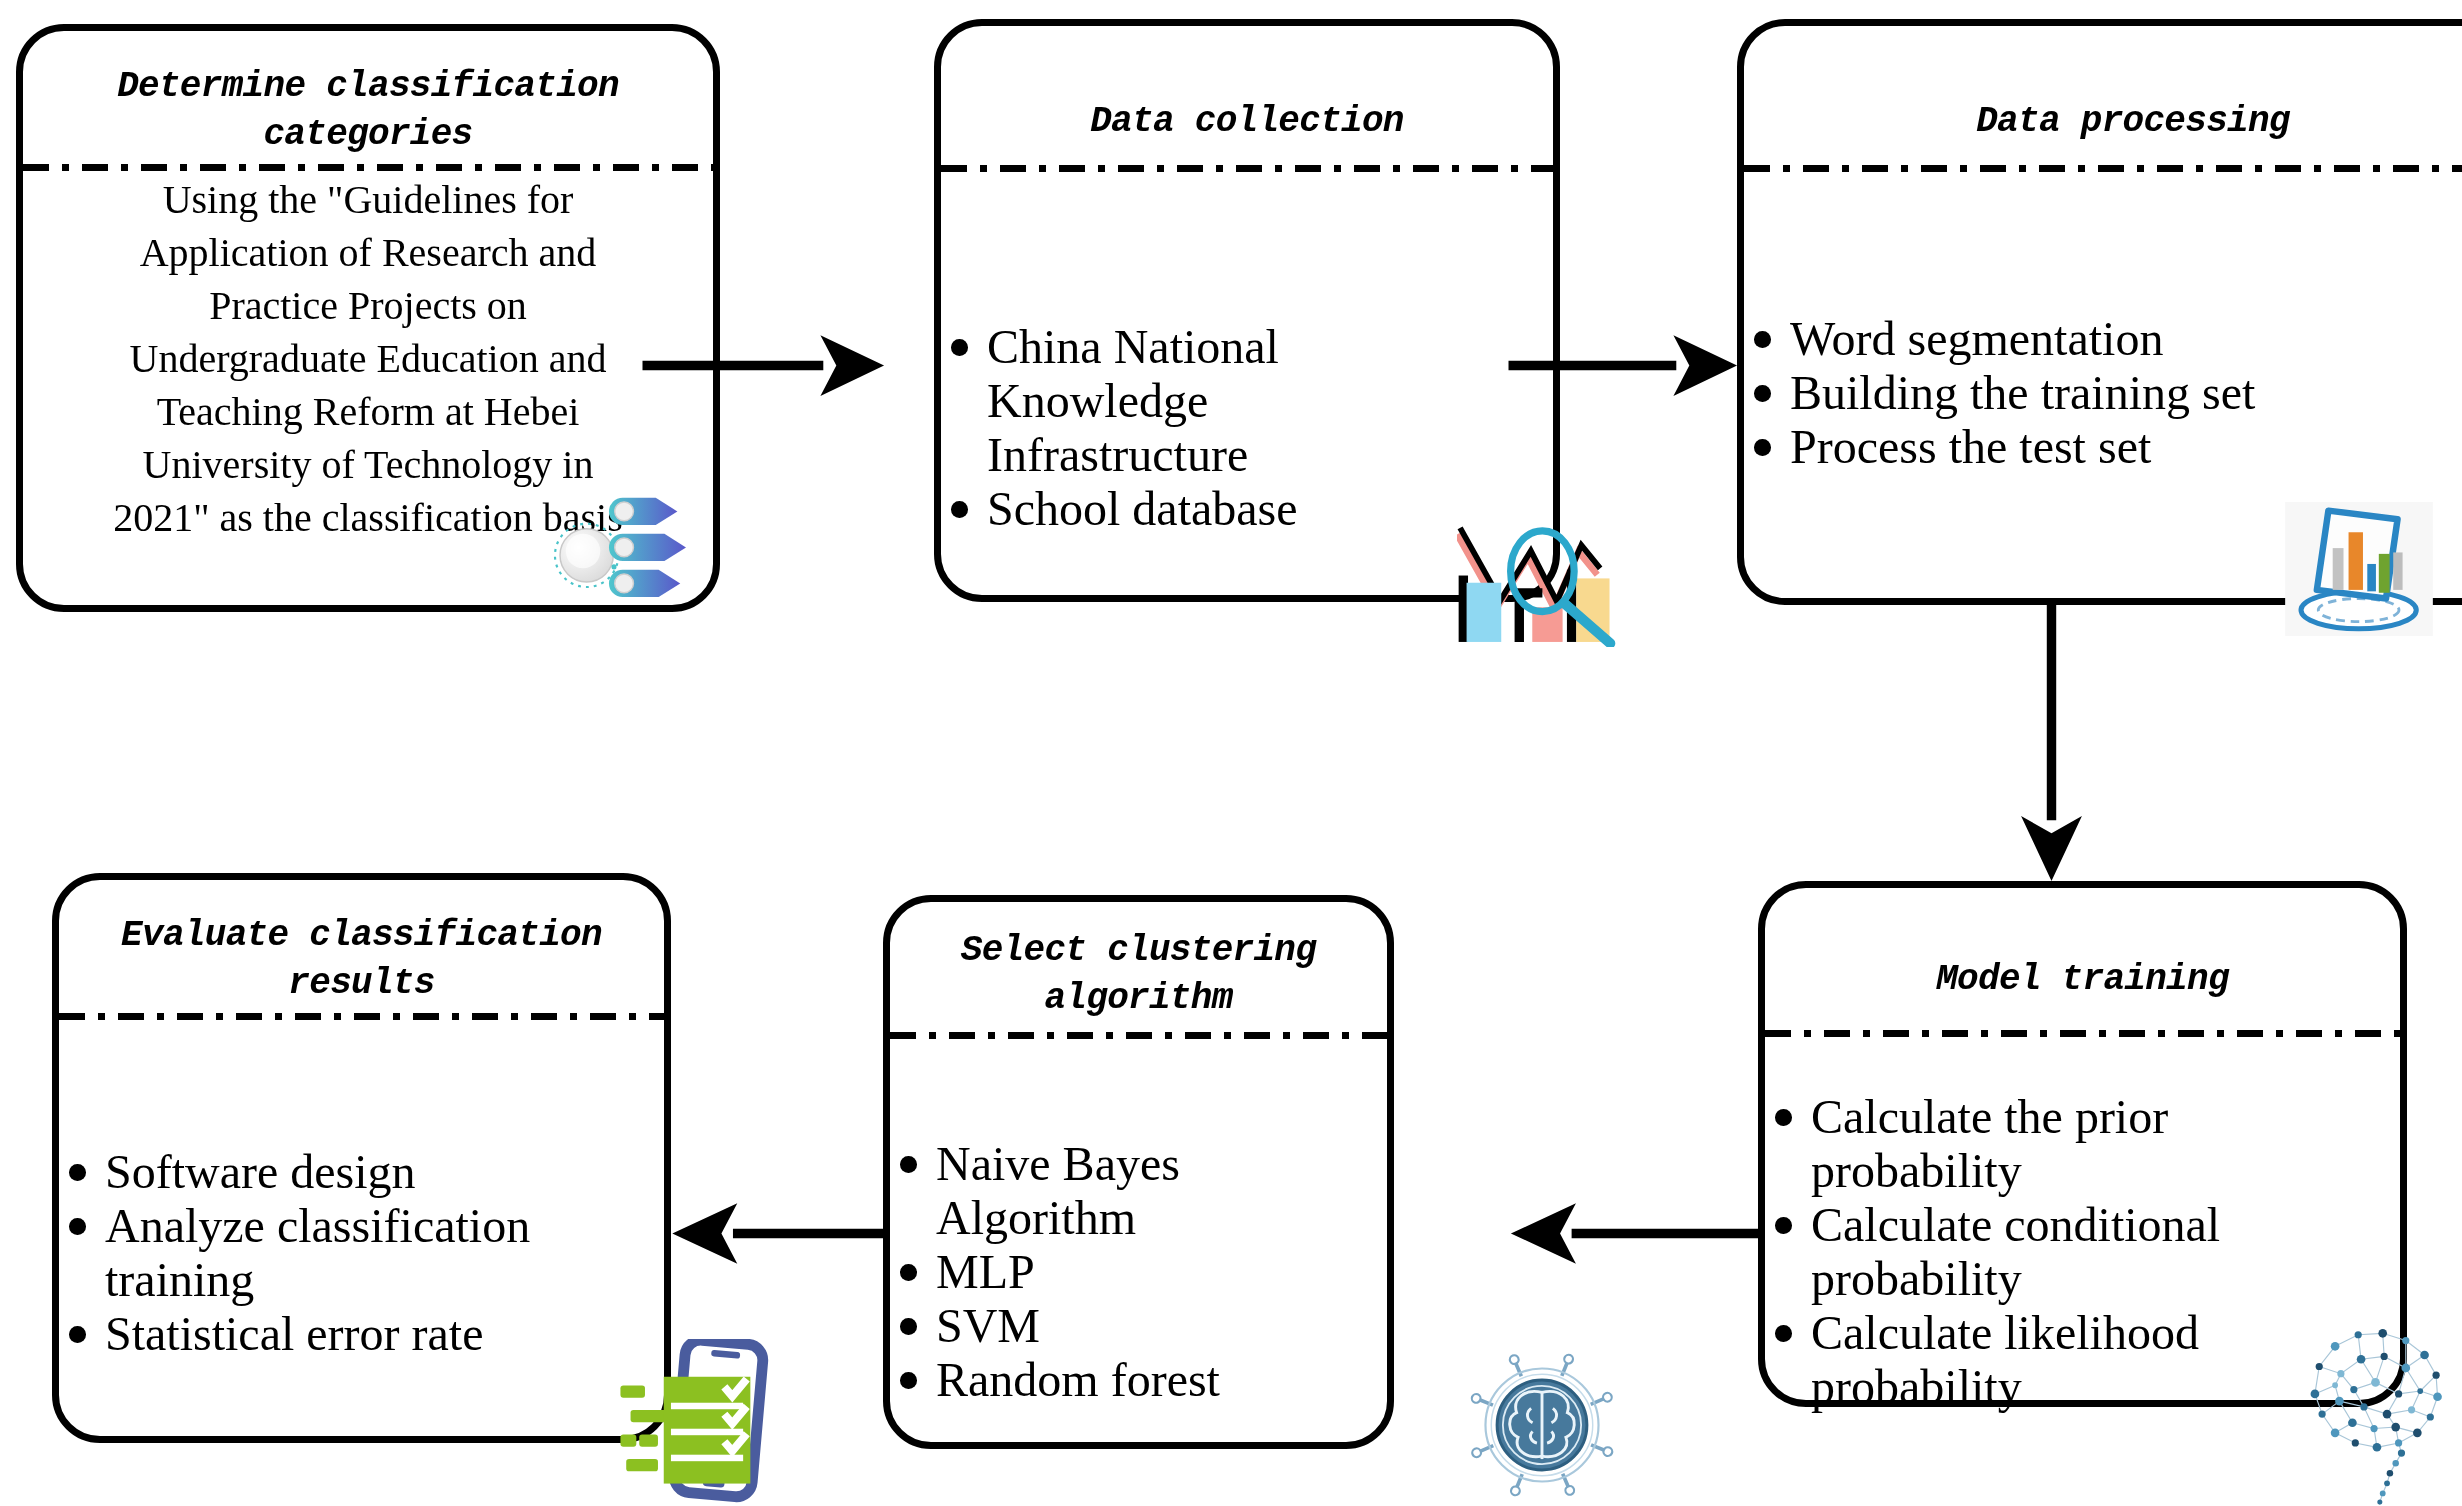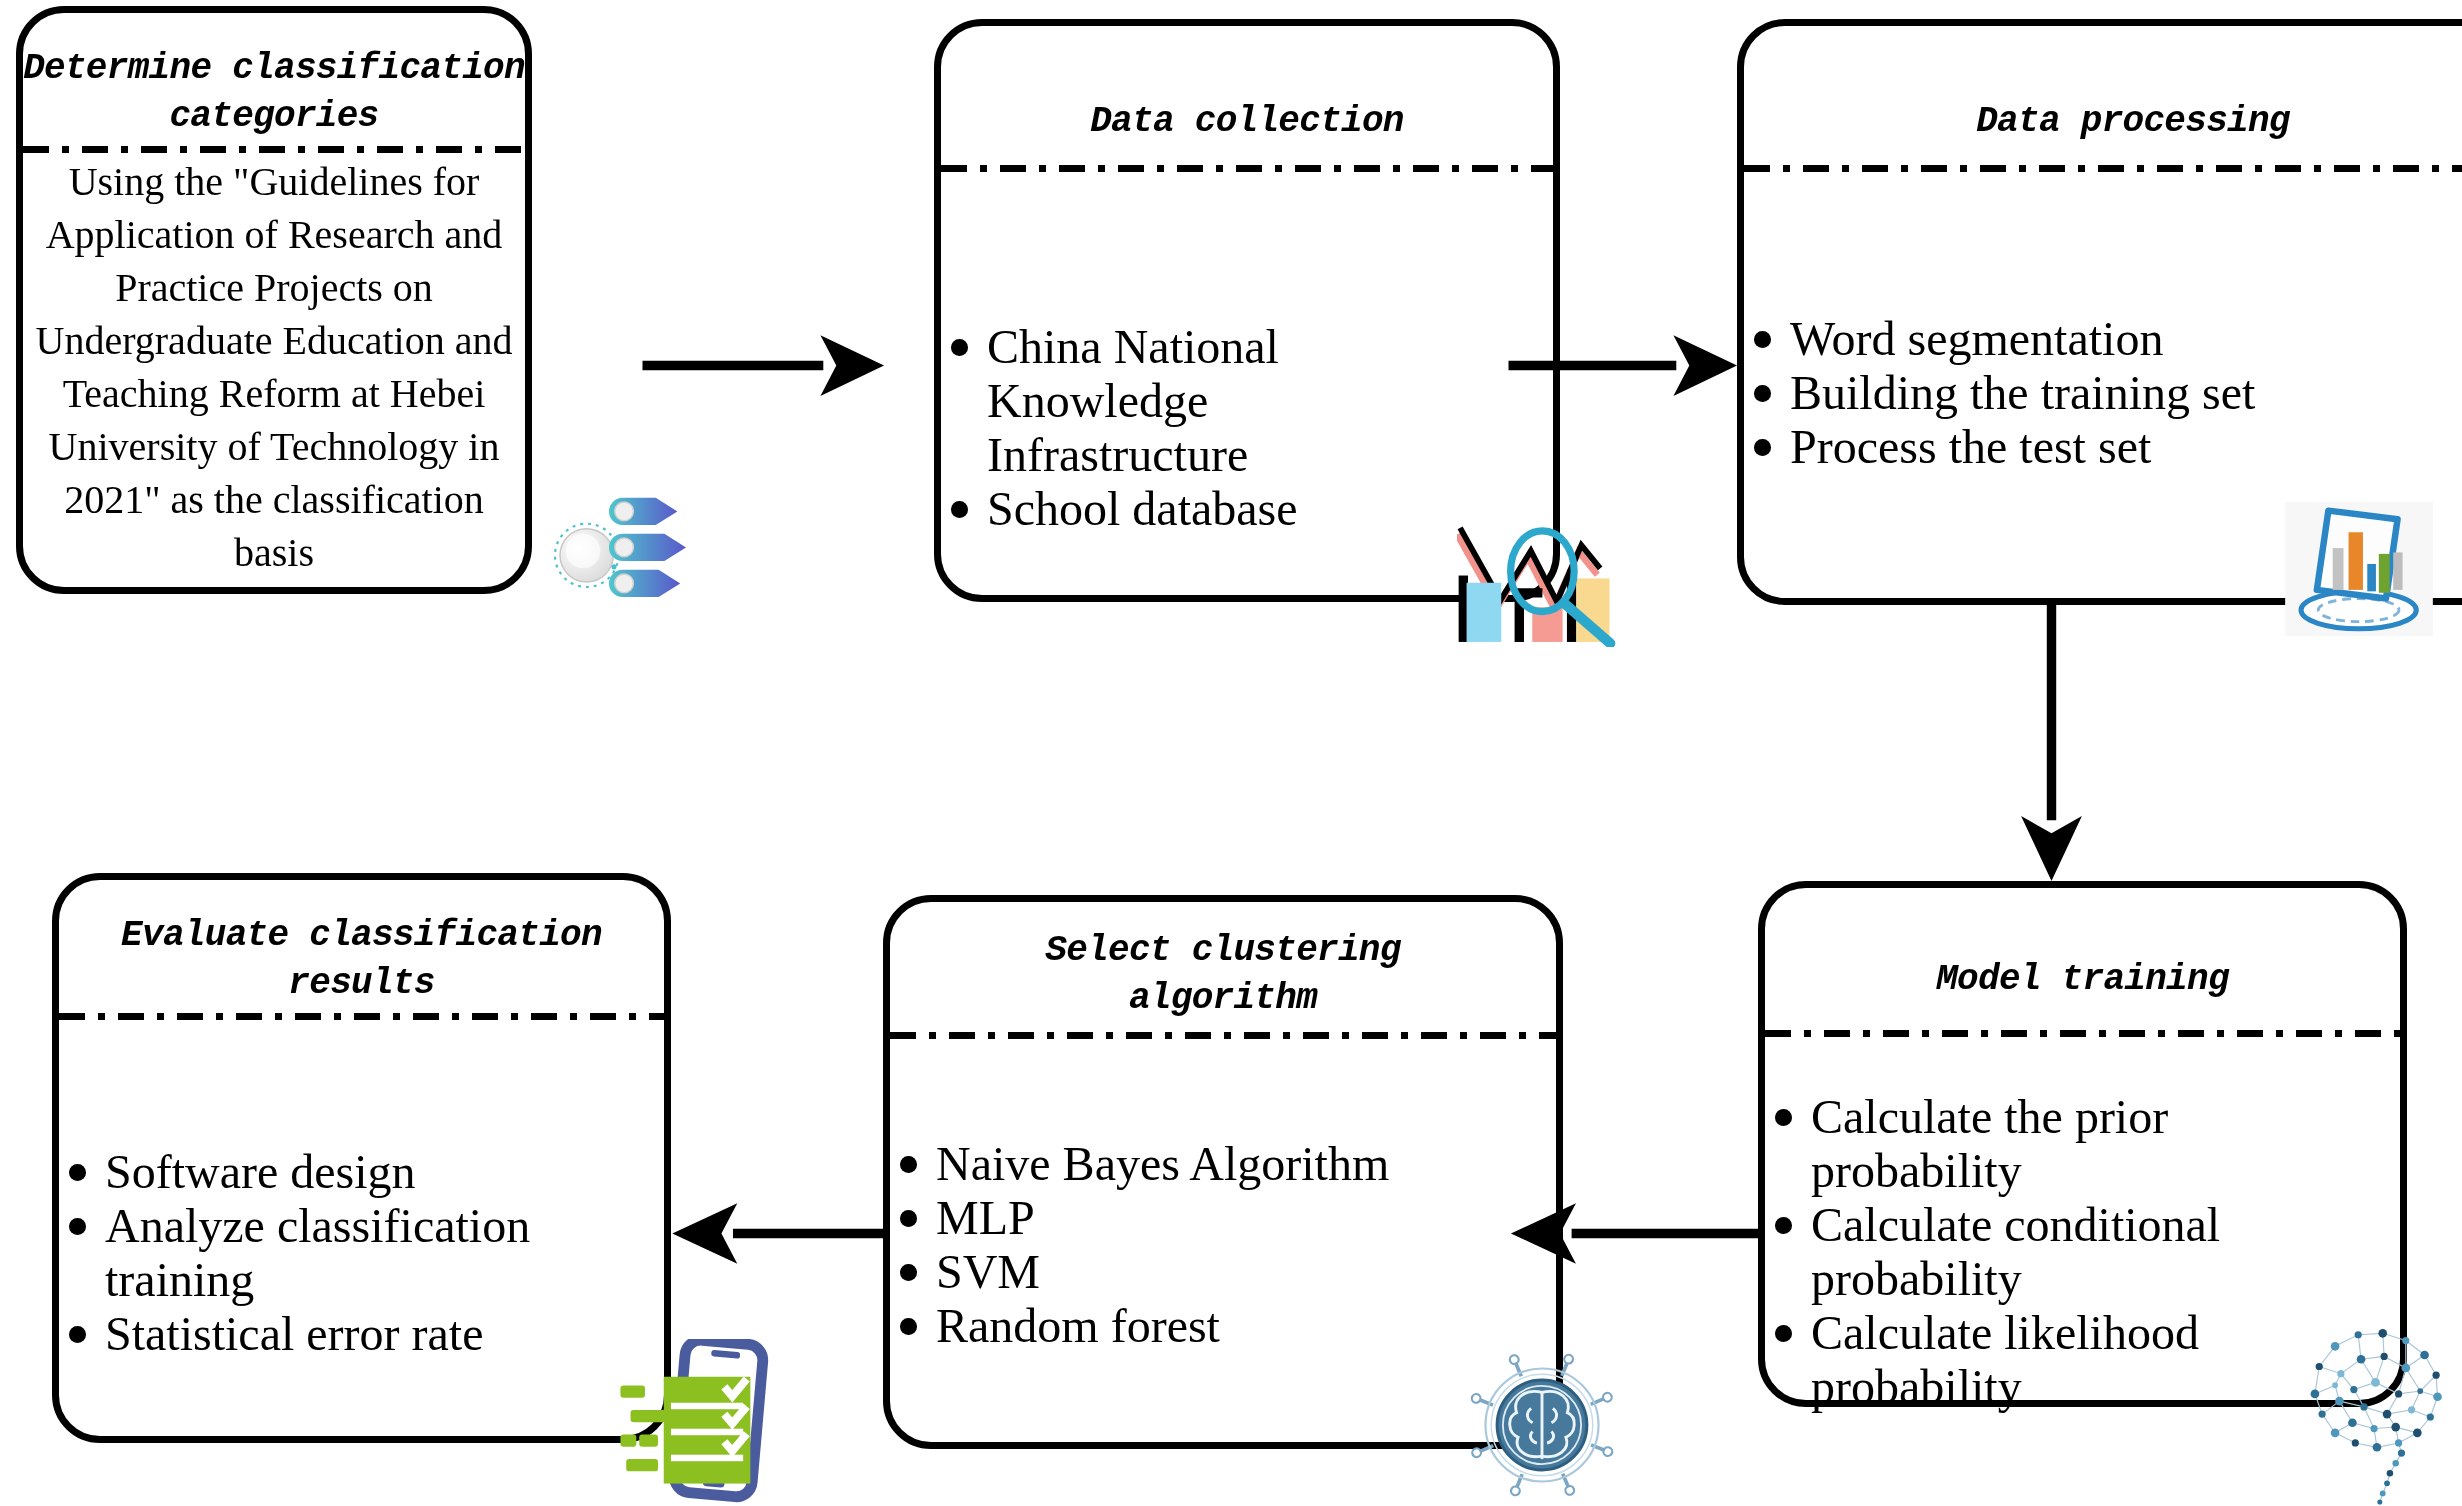--- a/index.html
+++ b/index.html
@@ -11,25 +11,25 @@
     font-family:"Liberation Serif", serif;
     color:#000;
   }
   .box{
     position:absolute;
     border:7.2px solid #000;
     border-radius:48px;
     background:#ffffff;
     box-sizing:border-box;
   }
-  .b1{left:16px;top:6px;width:516px;height:588px;}
+  .b1{left:16px;top:24px;width:704px;height:588px;}
   .b2{left:934px;top:19px;width:626px;height:583px;}
   .b3{left:1737px;top:19px;width:792px;height:586px;}
   .b4{left:52px;top:873px;width:619px;height:570px;}
-  .b5{left:883px;top:895px;width:680px;height:554px;}
+  .b5{left:883px;top:895px;width:511px;height:554px;}
   .b6{left:1758px;top:881px;width:649px;height:526px;}
 
   .title{
     position:absolute;left:0;right:0;
     text-align:center;
     font-family:"Liberation Mono", monospace;
     font-weight:bold;font-style:italic;
     font-size:36px;line-height:48px;letter-spacing:-0.7px;
     white-space:pre-line;
   }

